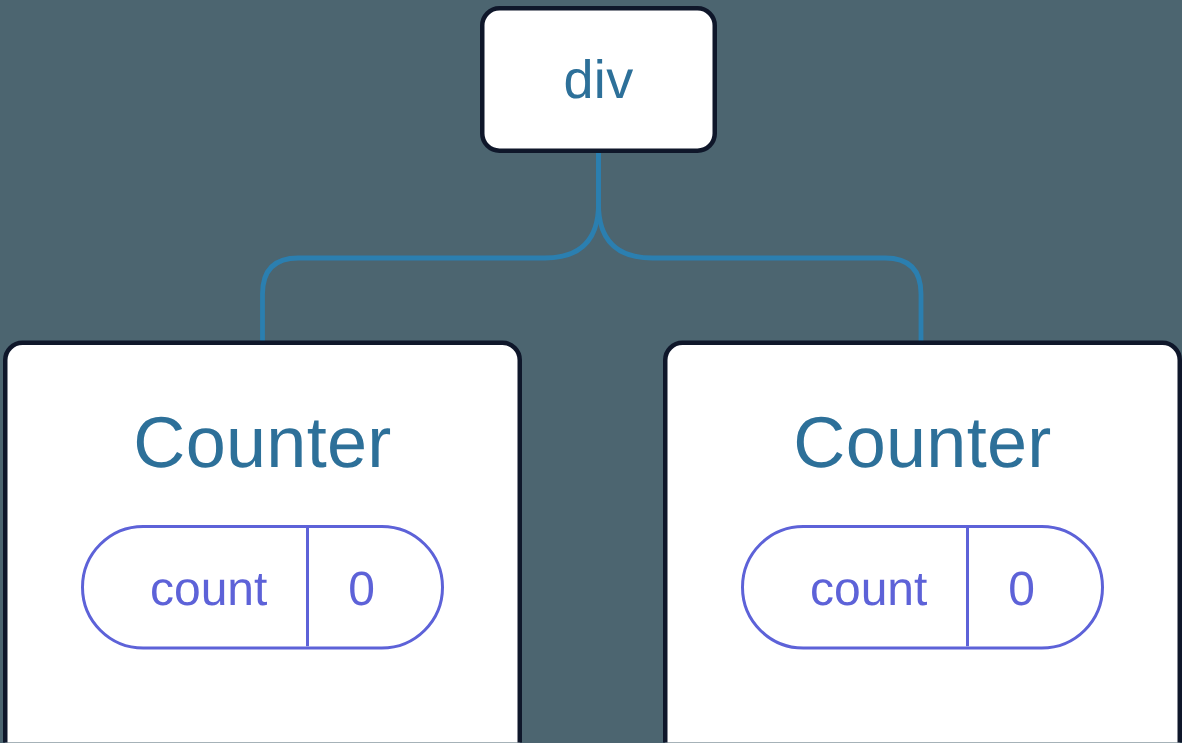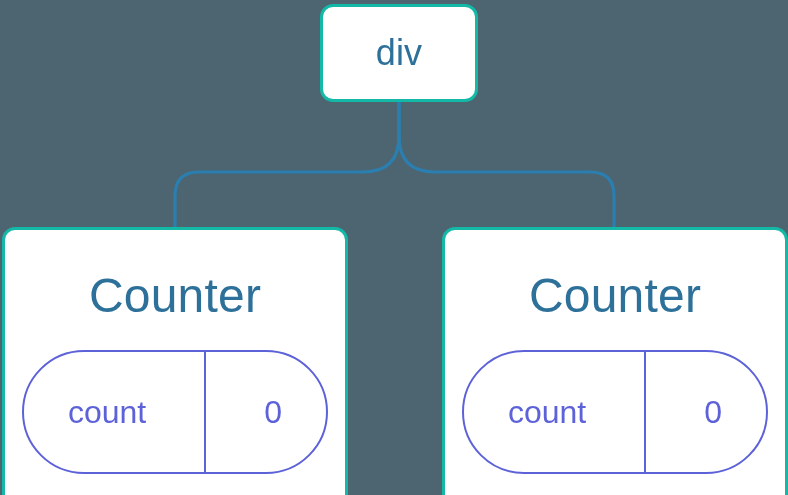--- a/index.html
+++ b/index.html
@@ -28,21 +28,21 @@
     top: 0;
     width: 788px;
     height: 495px;
     pointer-events: none;
   }
 
   
   .node {
     position: absolute;
     background: #ffffff;
-    border: 3px solid #14b8a6;
+    border: 3px solid #0f172a;
     border-radius: 13px;
     box-sizing: border-box;
     display: flex;
     flex-direction: column;
     align-items: center;
   }
 
   .node-root {
     left: 320px;
     top: 4px;
@@ -75,25 +75,24 @@
     margin-bottom: 30px;
     letter-spacing: 0.2px;
   }
 
   
   .state-pill {
     display: flex;
     align-items: stretch;
     border: 2px solid #5d62d8;
     border-radius: 100px;
-    height: 124px;
+    height: 83px;
     box-sizing: border-box;
     background: transparent;
     overflow: hidden;
-    gap: 32px;
   }
 
   .pill-key {
     display: flex;
     align-items: center;
     justify-content: center;
     padding: 0 26px 0 44px;
     color: #5d62d8;
     font-size: 32px;
     line-height: 1;

